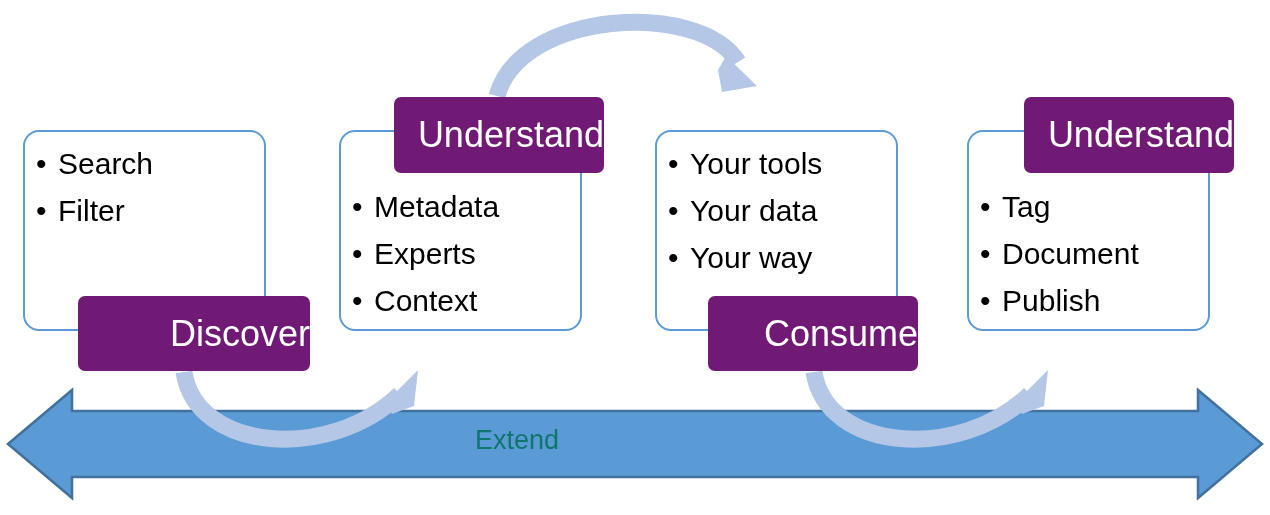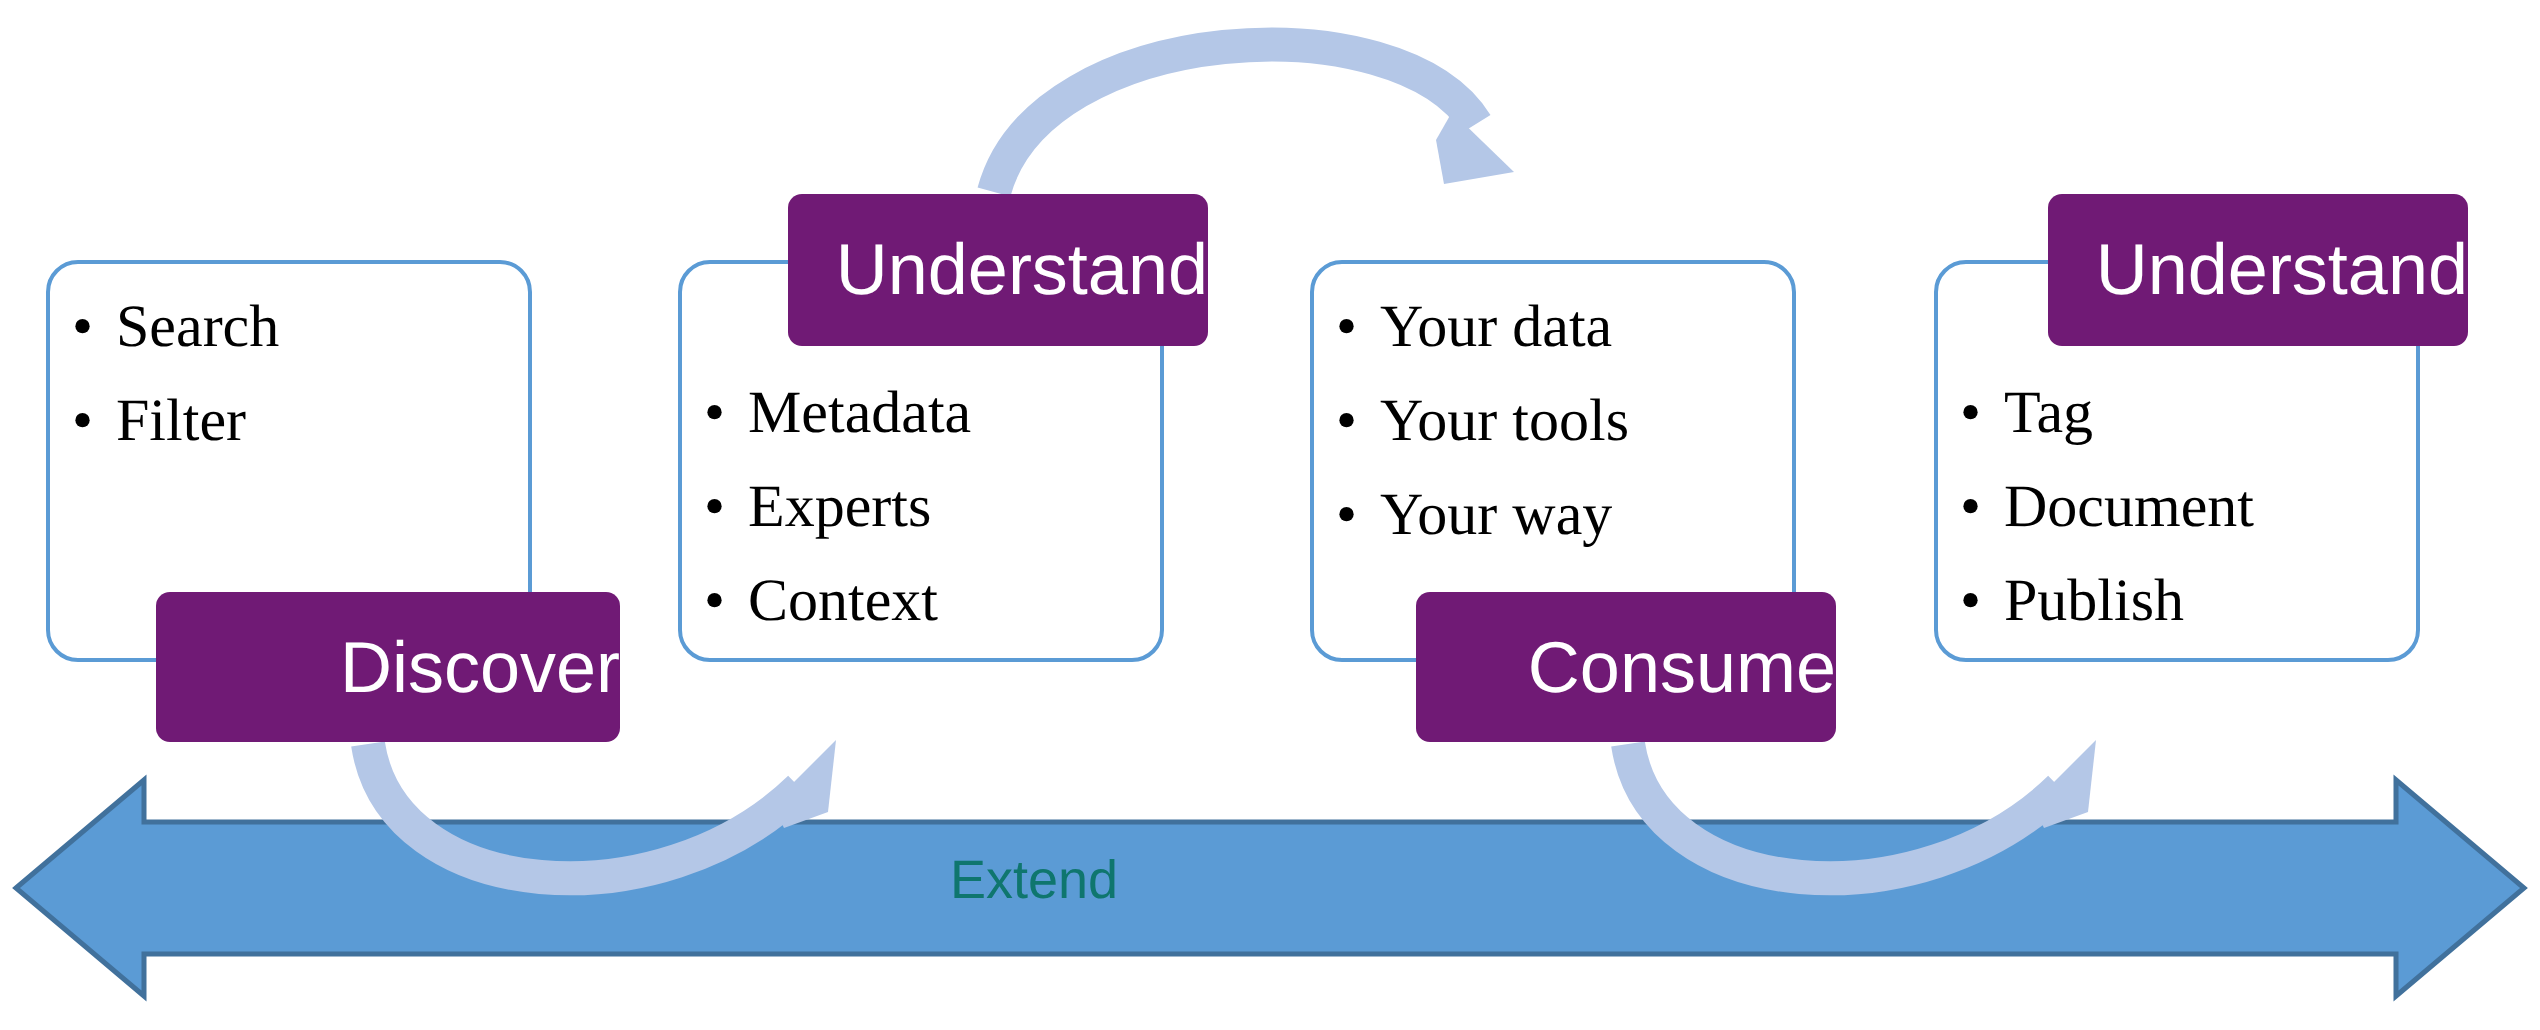--- a/index.html
+++ b/index.html
@@ -33,21 +33,20 @@
     margin: 0;
     padding: 0;
     z-index: 3;
   }
   .bullets li {
     display: block;
     font-size: 30px;
     line-height: 47px;
     color: #000000;
     white-space: nowrap;
-    font-family: Liberation Serif, serif;
   }
   .bullets li .dot {
     display: inline-block;
     width: 22px;
     font-size: 30px;
     color: #000000;
   }
   
   .chip {
     position: absolute;
@@ -114,22 +113,22 @@
     <li><span class="dot">•</span><span>Filter</span></li>
   </ul>
 
   <ul class="bullets" style="left:352px; top:183px; width:225px;">
     <li><span class="dot">•</span><span>Metadata</span></li>
     <li><span class="dot">•</span><span>Experts</span></li>
     <li><span class="dot">•</span><span>Context</span></li>
   </ul>
 
   <ul class="bullets" style="left:668px; top:140px; width:225px;">
+    <li><span class="dot">•</span><span>Your tools</span></li>
     <li><span class="dot">•</span><span>Your data</span></li>
-    <li><span class="dot">•</span><span>Your tools</span></li>
     <li><span class="dot">•</span><span>Your way</span></li>
   </ul>
 
   <ul class="bullets" style="left:980px; top:183px; width:225px;">
     <li><span class="dot">•</span><span>Tag</span></li>
     <li><span class="dot">•</span><span>Document</span></li>
     <li><span class="dot">•</span><span>Publish</span></li>
   </ul>
 
   <svg class="arcs" viewBox="0 0 1270 515">

